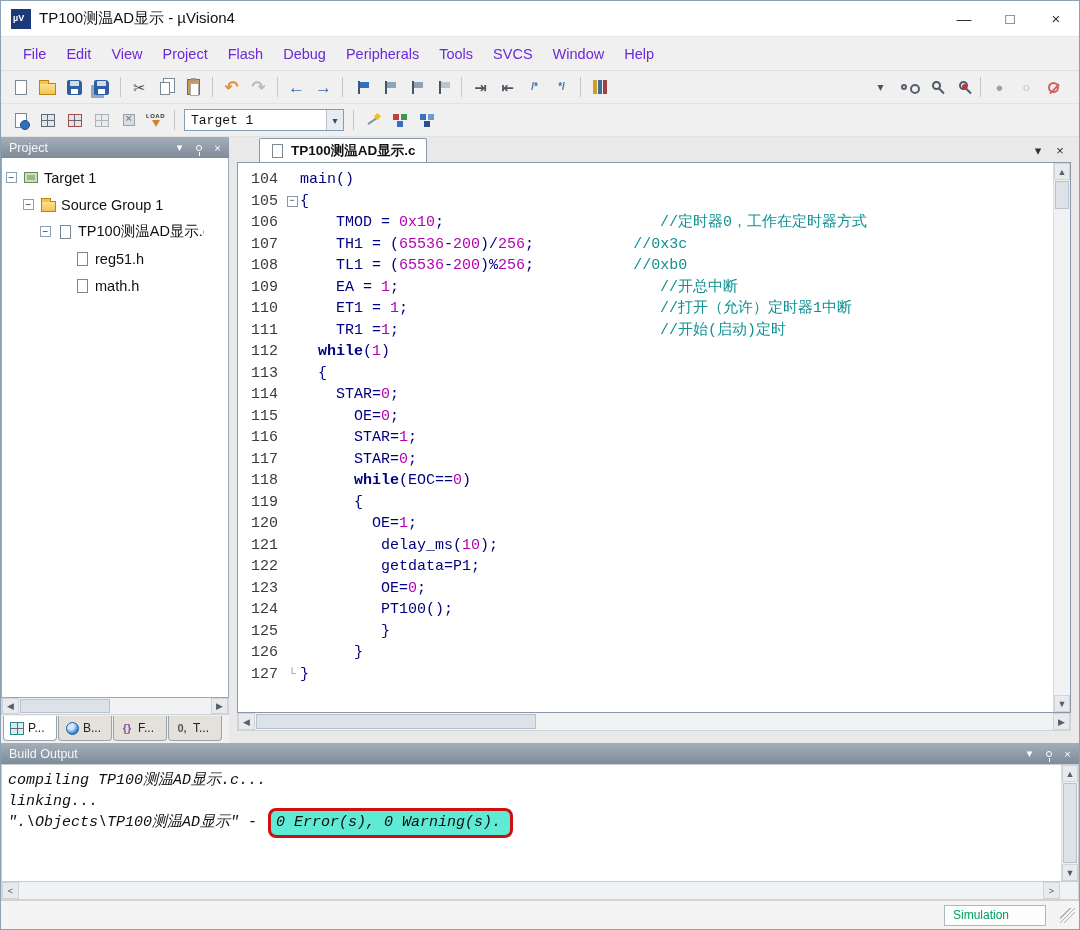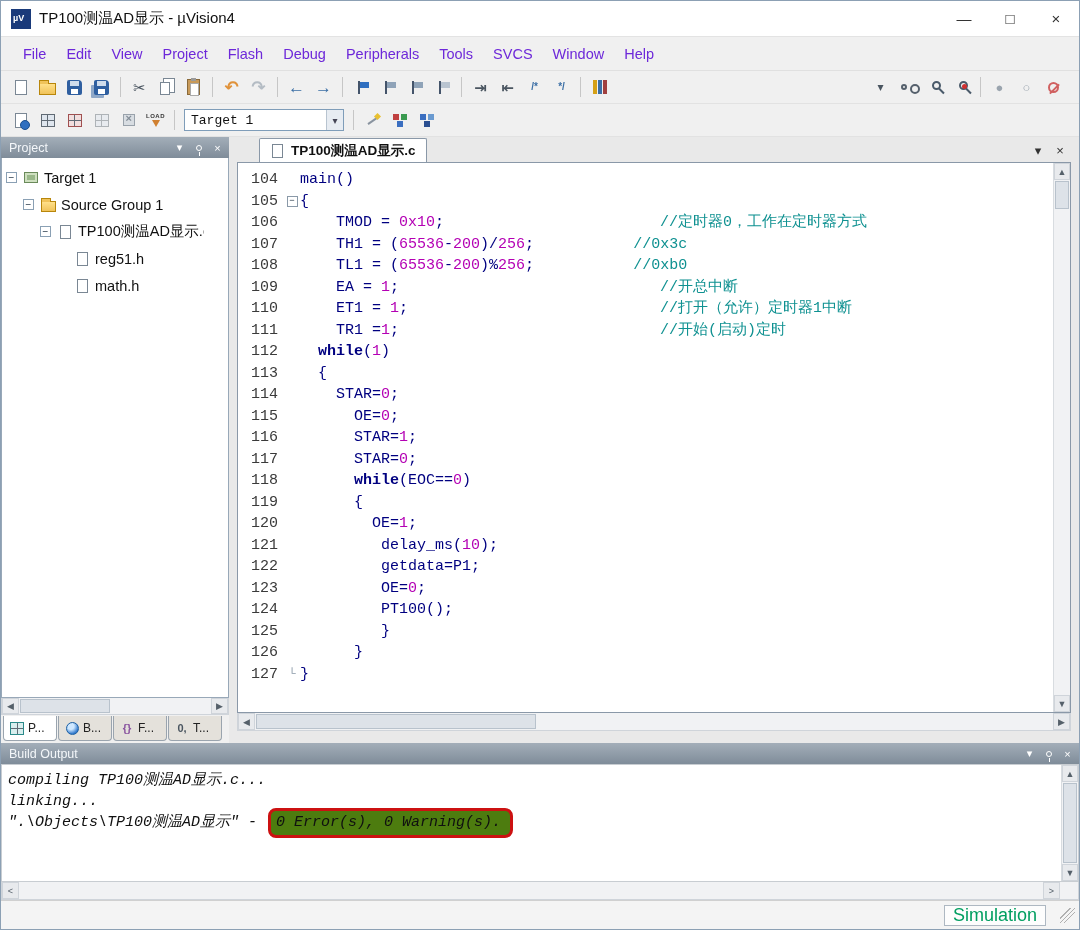--- a/index.html
+++ b/index.html
@@ -79,27 +79,27 @@
 .vthumb{height:28px;background:#dde2e8;border:1px solid #b8c2cc;margin:1px;flex:none;}
 .vthumb.big{flex:1;}
 .editor-hscroll{height:18px;display:flex;background:#f1f2f4;border:1px solid #cfd4da;border-top:none;align-items:stretch;flex:none;}
 
 
 .build-header{flex:0 0 21px;background:linear-gradient(#a3aeb9,#7f8c99);color:#f4f7fa;font-size:12.5px;display:flex;align-items:center;padding:0 4px 0 8px;}
 .build-body{flex:0 0 118px;display:flex;background:#fff;border:1px solid #c8cdd2;min-height:0;}
 .build-lines{flex:1;font:15px/21px "Liberation Mono","DejaVu Sans Mono",monospace;color:#101010;padding:5px 0 0 6px;overflow:hidden;}
 .bo-line{display:flex;align-items:center;height:21px;}
 .bo-line span{white-space:pre;font-style:italic;}
-.bo-hl{border:3px solid var(--error-highlight);border-radius:8px;padding:1px 9px 2px 5px;margin-left:2px;background:#4d7c0f;}
+.bo-hl{border:3px solid var(--error-highlight);border-radius:8px;padding:1px 9px 2px 5px;margin-left:2px;background:#5eead4;}
 .build-hscroll{flex:0 0 18px;display:flex;background:#f1f2f4;border:1px solid #cfd4da;border-top:none;align-items:stretch;}
 .corner{width:18px;flex:none;background:#f1f2f4;}
 
 
 .statusbar{flex:0 0 29px;background:#f4f4f4;border-top:1px solid #d0d0d0;display:flex;align-items:center;padding:0 4px;}
-.sim-field{margin-left:auto;width:102px;height:21px;border:1px solid #aeb8c2;background:#fdfdfd;display:flex;align-items:center;padding-left:8px;font-size:18px;color:var(--simulation);margin-right:14px;}
+.sim-field{margin-left:auto;width:102px;height:21px;border:1px solid #aeb8c2;background:#fdfdfd;display:flex;align-items:center;padding-left:8px;font-size:12px;color:var(--simulation);margin-right:14px;}
 .grip{width:15px;height:15px;background:
  linear-gradient(135deg,transparent 0 7px,#b0b0b0 7px 8px,transparent 8px 10px,#b0b0b0 10px 11px,transparent 11px 13px,#b0b0b0 13px 14px,transparent 14px);}
 
 
 .sh{position:relative;display:inline-block;}
 .page{width:12px;height:15px;background:#fff;border:1px solid #7a8794;}
 .page::before{content:'';display:block;margin:3px 2px 0;height:1px;background:#9ab0c4;box-shadow:0 3px 0 #9ab0c4,0 6px 0 #9ab0c4;}
 .page.sm{width:11px;height:14px;}
 .pageblue::after{content:'';position:absolute;right:-4px;bottom:-3px;width:8px;height:8px;border-radius:50%;background:#2f6fc0;border:1px solid #1a4f90;}
 .folder{width:17px;height:12px;background:linear-gradient(#ffe08a,#f0c35a);border:1px solid #b8860b;margin-top:3px;}

